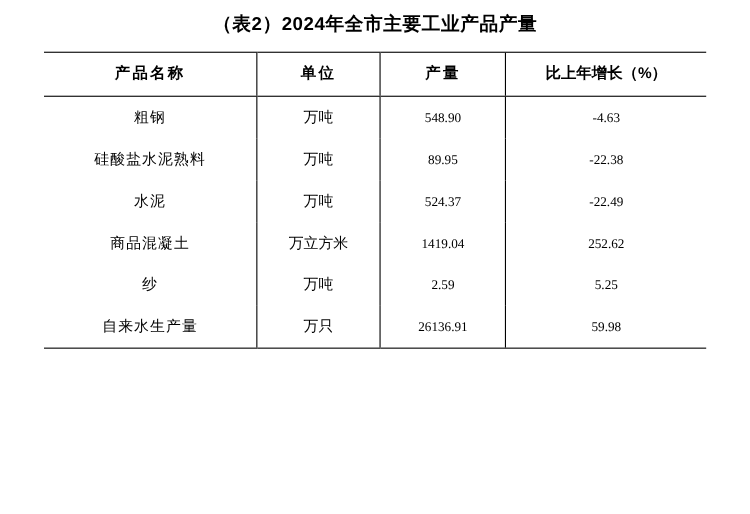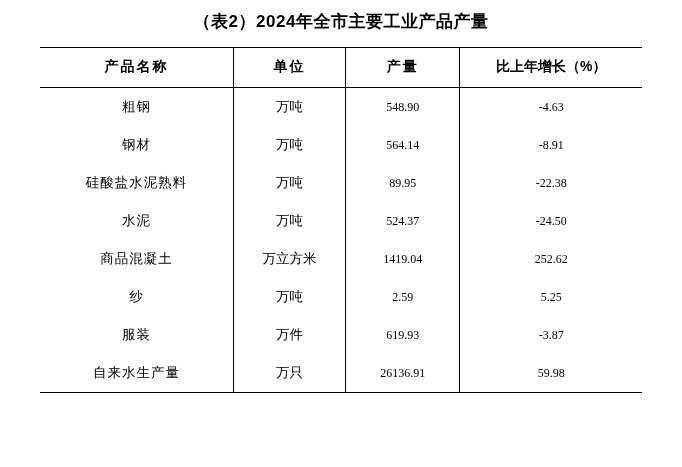--- a/index.html
+++ b/index.html
@@ -98,56 +98,44 @@
         </tr>
       </thead>
       <tbody>
         <tr>
           <td class="name-cell">粗钢</td>
           <td class="col-sep">万吨</td>
           <td class="col-sep num">548.90</td>
           <td class="col-sep num">-4.63</td>
         </tr>
         <tr>
-          <td class="name-cell">钢材</td>
-          <td class="col-sep">万吨</td>
-          <td class="col-sep num">564.14</td>
-          <td class="col-sep num">-8.91</td>
-        </tr>
-        <tr>
           <td class="name-cell">硅酸盐水泥熟料</td>
           <td class="col-sep">万吨</td>
           <td class="col-sep num">89.95</td>
           <td class="col-sep num">-22.38</td>
         </tr>
         <tr>
           <td class="name-cell">水泥</td>
           <td class="col-sep">万吨</td>
           <td class="col-sep num">524.37</td>
-          <td class="col-sep num">-24.50</td>
+          <td class="col-sep num">-22.49</td>
         </tr>
         <tr>
           <td class="name-cell">商品混凝土</td>
           <td class="col-sep">万立方米</td>
           <td class="col-sep num">1419.04</td>
           <td class="col-sep num">252.62</td>
         </tr>
         <tr>
           <td class="name-cell">纱</td>
           <td class="col-sep">万吨</td>
           <td class="col-sep num">2.59</td>
           <td class="col-sep num">5.25</td>
         </tr>
         <tr>
-          <td class="name-cell">服装</td>
-          <td class="col-sep">万件</td>
-          <td class="col-sep num">619.93</td>
-          <td class="col-sep num">-3.87</td>
-        </tr>
-        <tr>
           <td class="name-cell">自来水生产量</td>
           <td class="col-sep">万只</td>
           <td class="col-sep num">26136.91</td>
           <td class="col-sep num">59.98</td>
         </tr>
       </tbody>
     </table>
   </div>
 
 </div>

